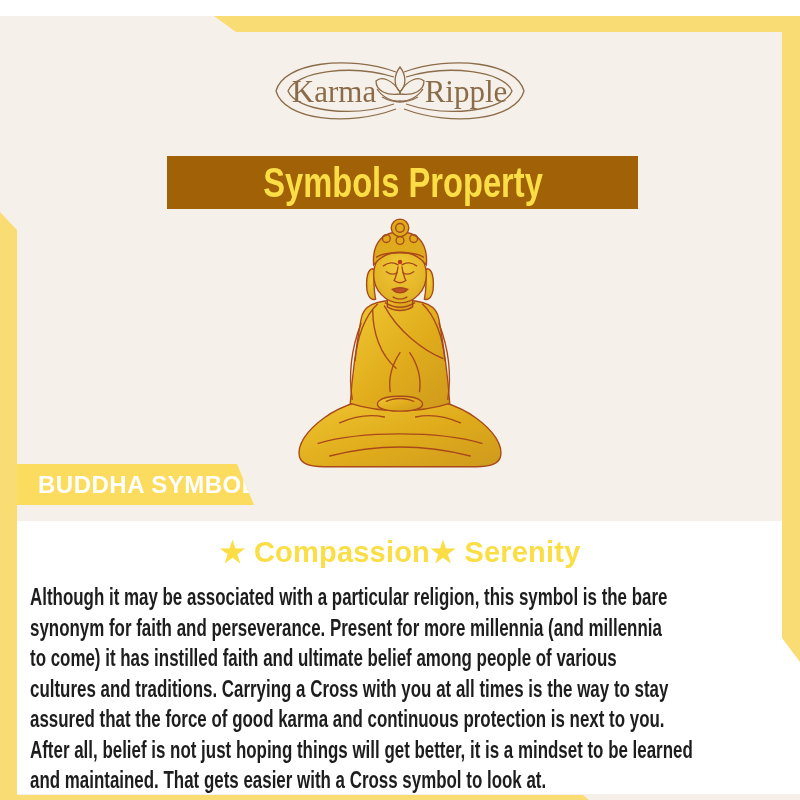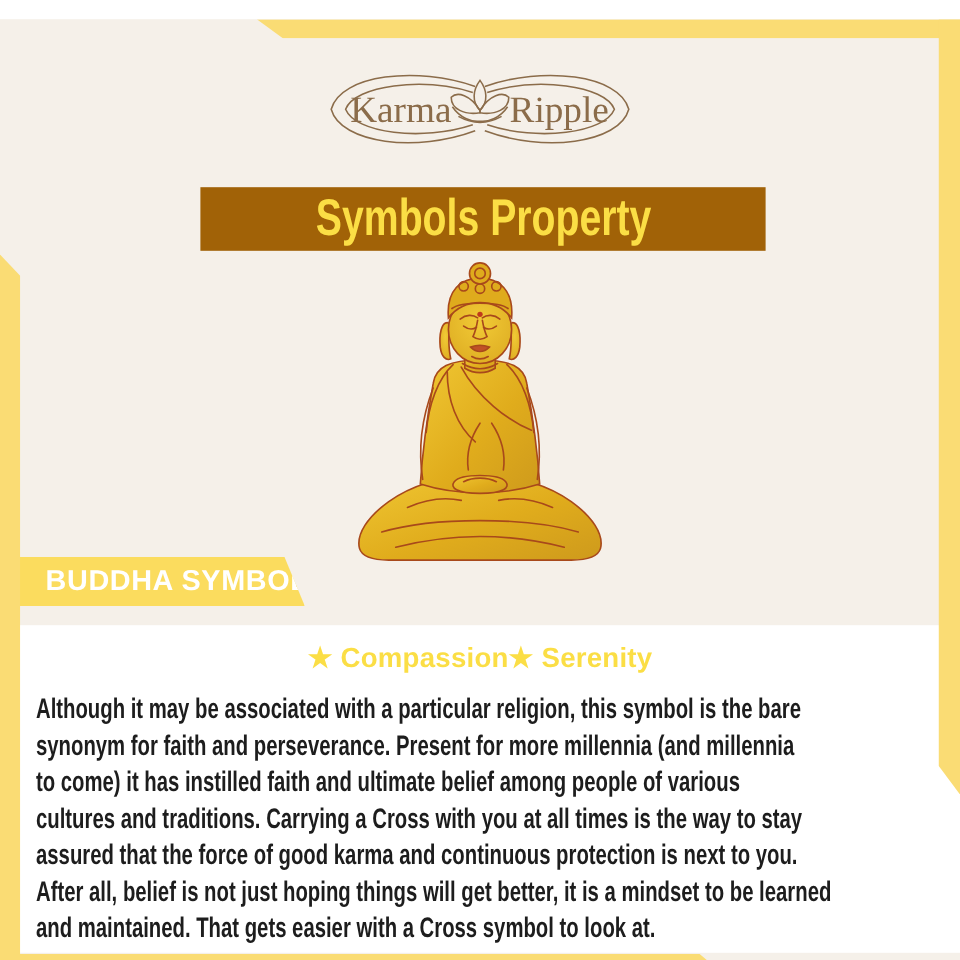--- a/index.html
+++ b/index.html
@@ -40,21 +40,21 @@
     clip-path:polygon(0 0,calc(100% - 17px) 0,100% 100%,0 100%);
     display:flex;align-items:center;box-sizing:border-box;padding-left:38px;
   }
   .ribbon-label{color:#FFFFFF;font-size:24px;font-weight:bold;letter-spacing:0.5px;white-space:nowrap;}
 
   .content{
     position:absolute;left:0;top:505px;width:800px;height:273px;background:#FFFFFF;z-index:2;
   }
   .traits{
     margin-top:14px;text-align:center;
-    font-size:23px;font-weight:bold;color:#FBDE45;letter-spacing:0.2px;white-space:pre;
+    font-size:29px;font-weight:bold;color:#FBDE45;letter-spacing:0.2px;white-space:pre;
   }
   .paragraph{
     margin:13px 0 0 30px;
     font-size:23.5px;font-weight:bold;color:#1D1D1D;
     line-height:30.5px;white-space:nowrap;
     transform:scaleX(0.72);transform-origin:left top;
   }
 </style>
 </head>
 <body>

